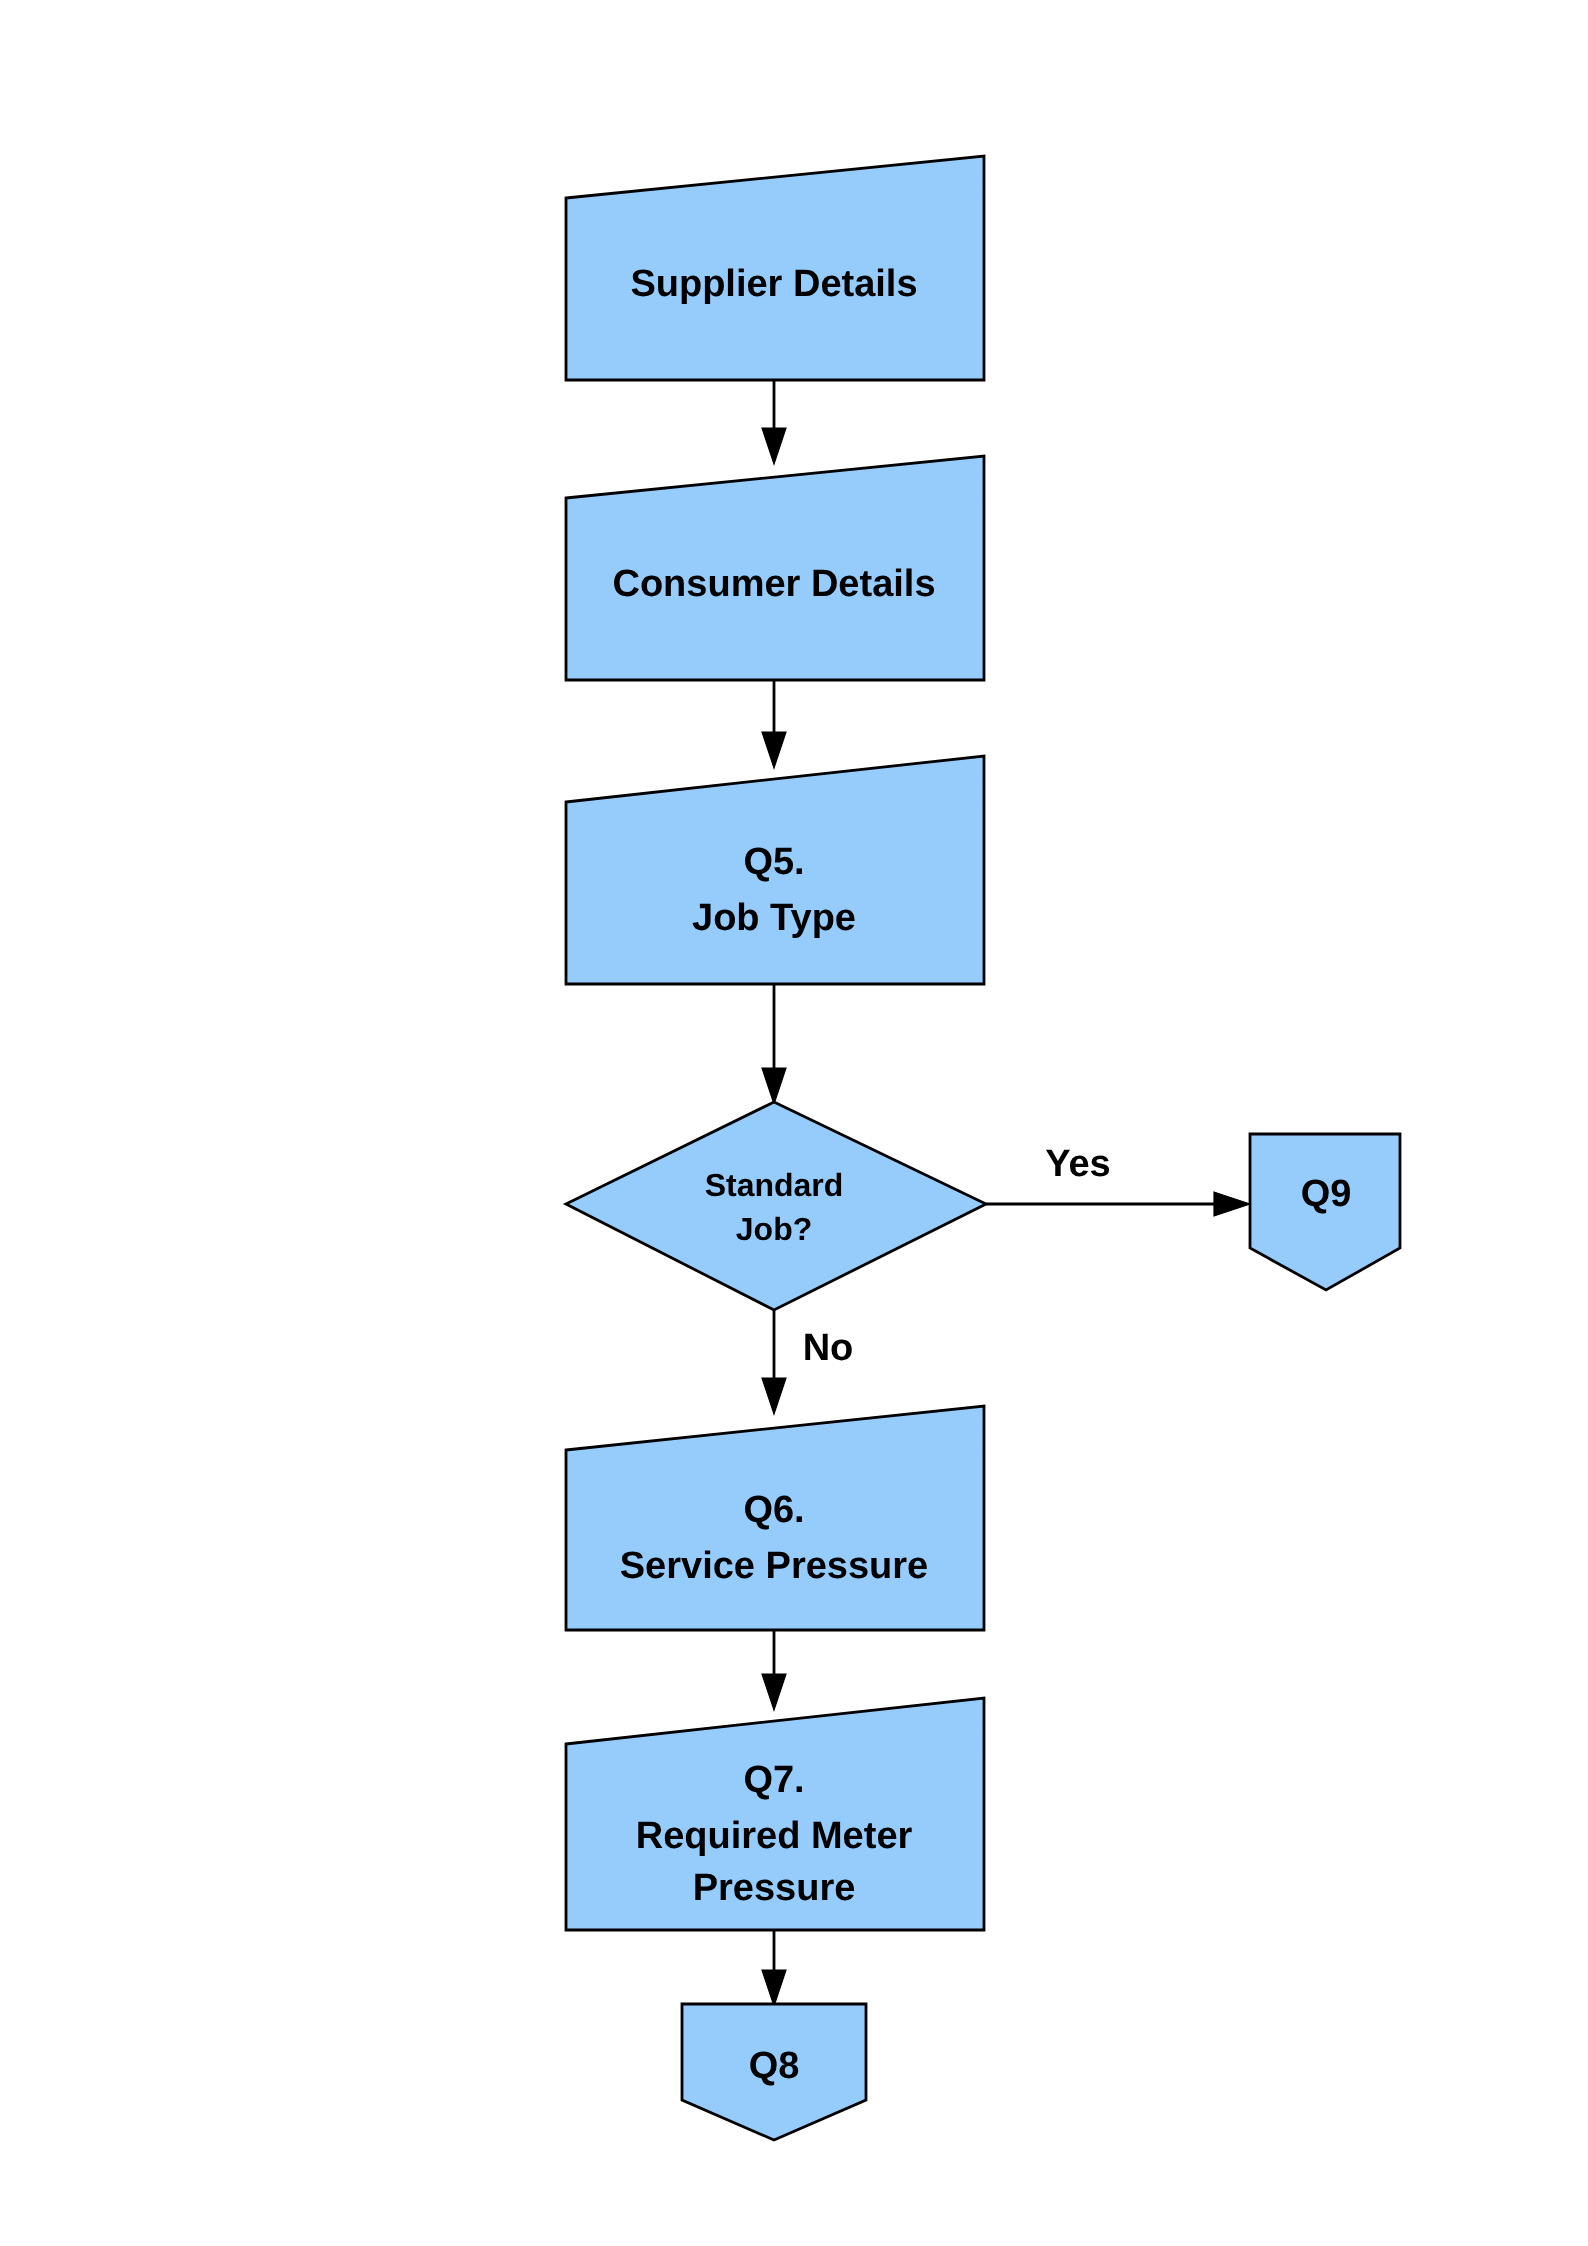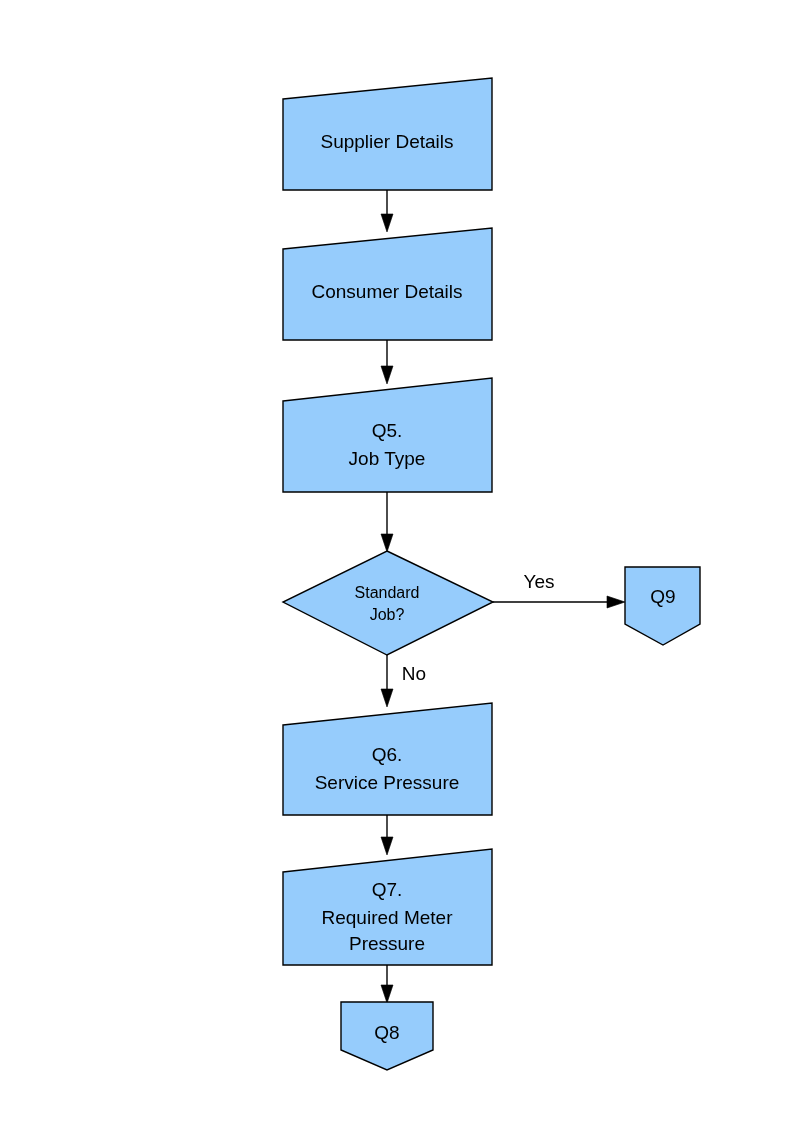--- a/index.html
+++ b/index.html
@@ -54,21 +54,21 @@
     font-family: "Liberation Sans", sans-serif;
     font-size: 19px;
     fill: #000000;
     text-anchor: middle;
     dominant-baseline: middle;
   }
 </style>
 </head>
 <body>
 
-<div id="diagram-root" style="background: rgb(255, 255, 255);">
+<div id="diagram-root" style="background: rgb(255, 255, 255); font-weight: bold;">
 
   <svg id="flow-svg" viewBox="0 0 794 1123" xmlns="http://www.w3.org/2000/svg">
 
     <g>
       <polygon class="node-shape" points="283,99 492,78 492,190 283,190" fill="#96CCFC" stroke="#000000"></polygon>
       <text class="node-text" x="387" y="143">Supplier Details</text>
     </g>
 
     <g>
       <line class="connector-line" x1="387" y1="190" x2="387" y2="220" stroke="#000000"></line>

